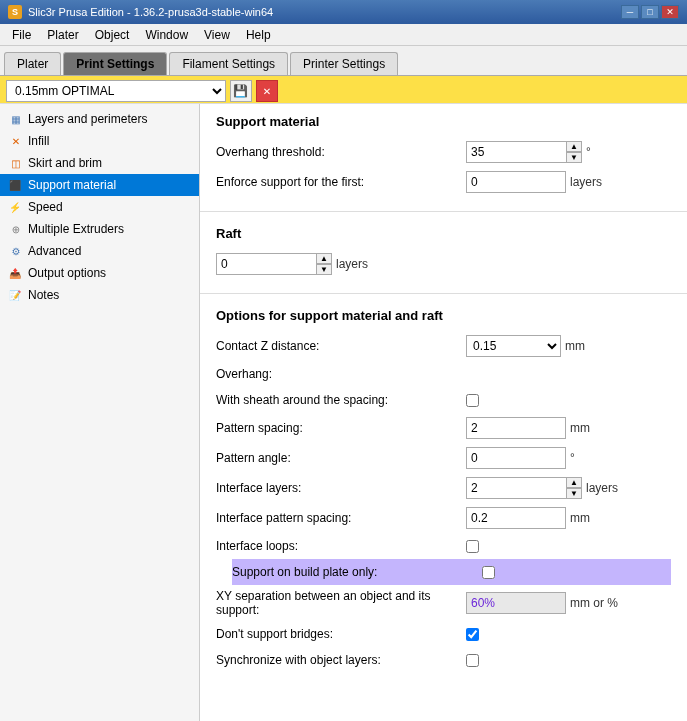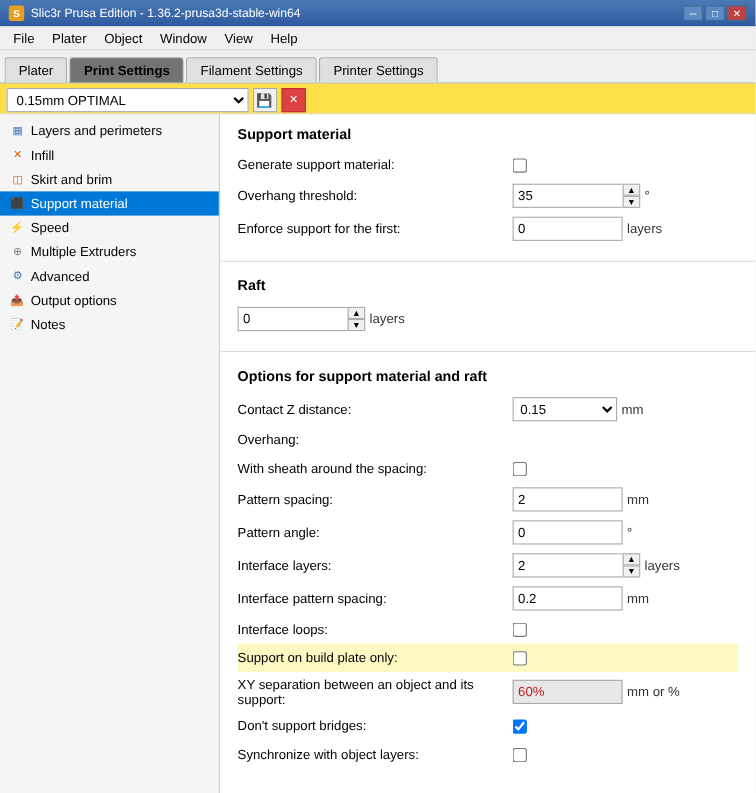--- a/index.html
+++ b/index.html
@@ -37,37 +37,37 @@
     .sidebar-icon { width: 16px; height: 16px; display: inline-flex; align-items: center; justify-content: center; font-size: 10px; flex-shrink: 0; }
 
     
     .right-panel { flex: 1; background: white; overflow-y: auto; padding: 0; }
     .section { padding: 10px 16px; }
     .section-title { font-weight: bold; font-size: 13px; margin-bottom: 8px; }
     .form-row { display: flex; align-items: center; padding: 4px 0; min-height: 26px; }
     .form-label { width: 250px; font-size: 12px; flex-shrink: 0; }
     .form-control { display: flex; align-items: center; gap: 4px; }
     .text-input { width: 100px; height: 22px; border: 1px solid #aaa; padding: 0 4px; font-size: 12px; background: white; }
-    .text-input.disabled { background: #e8e8e8; color: #b91c1c; }
+    .text-input.disabled { background: #e8e8e8; color: #6d28d9; }
     .unit-label { font-size: 12px; color: #333; }
     .checkbox { width: 13px; height: 13px; cursor: pointer; }
     .checkbox-yellow { accent-color: #d4c800; }
 
     .spinner-group { display: flex; flex-direction: column; }
     .spinner-btn { width: 16px; height: 11px; border: 1px solid #aaa; background: #f0f0f0; cursor: pointer; font-size: 8px; display: flex; align-items: center; justify-content: center; line-height: 1; }
 
     .input-with-spinner { display: flex; align-items: stretch; }
     .input-with-spinner .text-input { border-right: none; }
 
     .select-input { height: 22px; border: 1px solid #aaa; padding: 0 2px; font-size: 12px; background: white; }
     .select-wide { width: 95px; }
 
     .divider { border: none; border-top: 1px solid #ddd; margin: 4px 0; }
 
-    .highlighted-row { background: #fef9c3; }
+    .highlighted-row { background: #c4b5fd; margin-left: 16px; }
 
     
     .icon-layers { color: #4a7ab5; }
     .icon-infill { color: #e06000; }
     .icon-skirt { color: #e06000; }
     .icon-speed { color: #c04040; }
     .icon-advanced { color: #4a7ab5; }
     .icon-output { color: #e0a030; }
     .icon-notes { color: #e0a030; }
     .icon-extruders { color: #808080; }
@@ -150,26 +150,20 @@
       <span class="sidebar-icon icon-notes">📝</span>
       <span>Notes</span>
     </div>
   </div>
 
   <div class="right-panel">
 
     <div class="section">
       <div class="section-title">Support material</div>
 
-      <div class="form-row">
-        <div class="form-label">Generate support material:</div>
-        <div class="form-control">
-          <input type="checkbox" class="checkbox" style="">
-        </div>
-      </div>
 
       <div class="form-row">
         <div class="form-label">Overhang threshold:</div>
         <div class="form-control">
           <div class="input-with-spinner">
             <input type="text" class="text-input" value="35" style="">
             <div class="spinner-group">
               <div class="spinner-btn">▲</div>
               <div class="spinner-btn">▼</div>
             </div>

